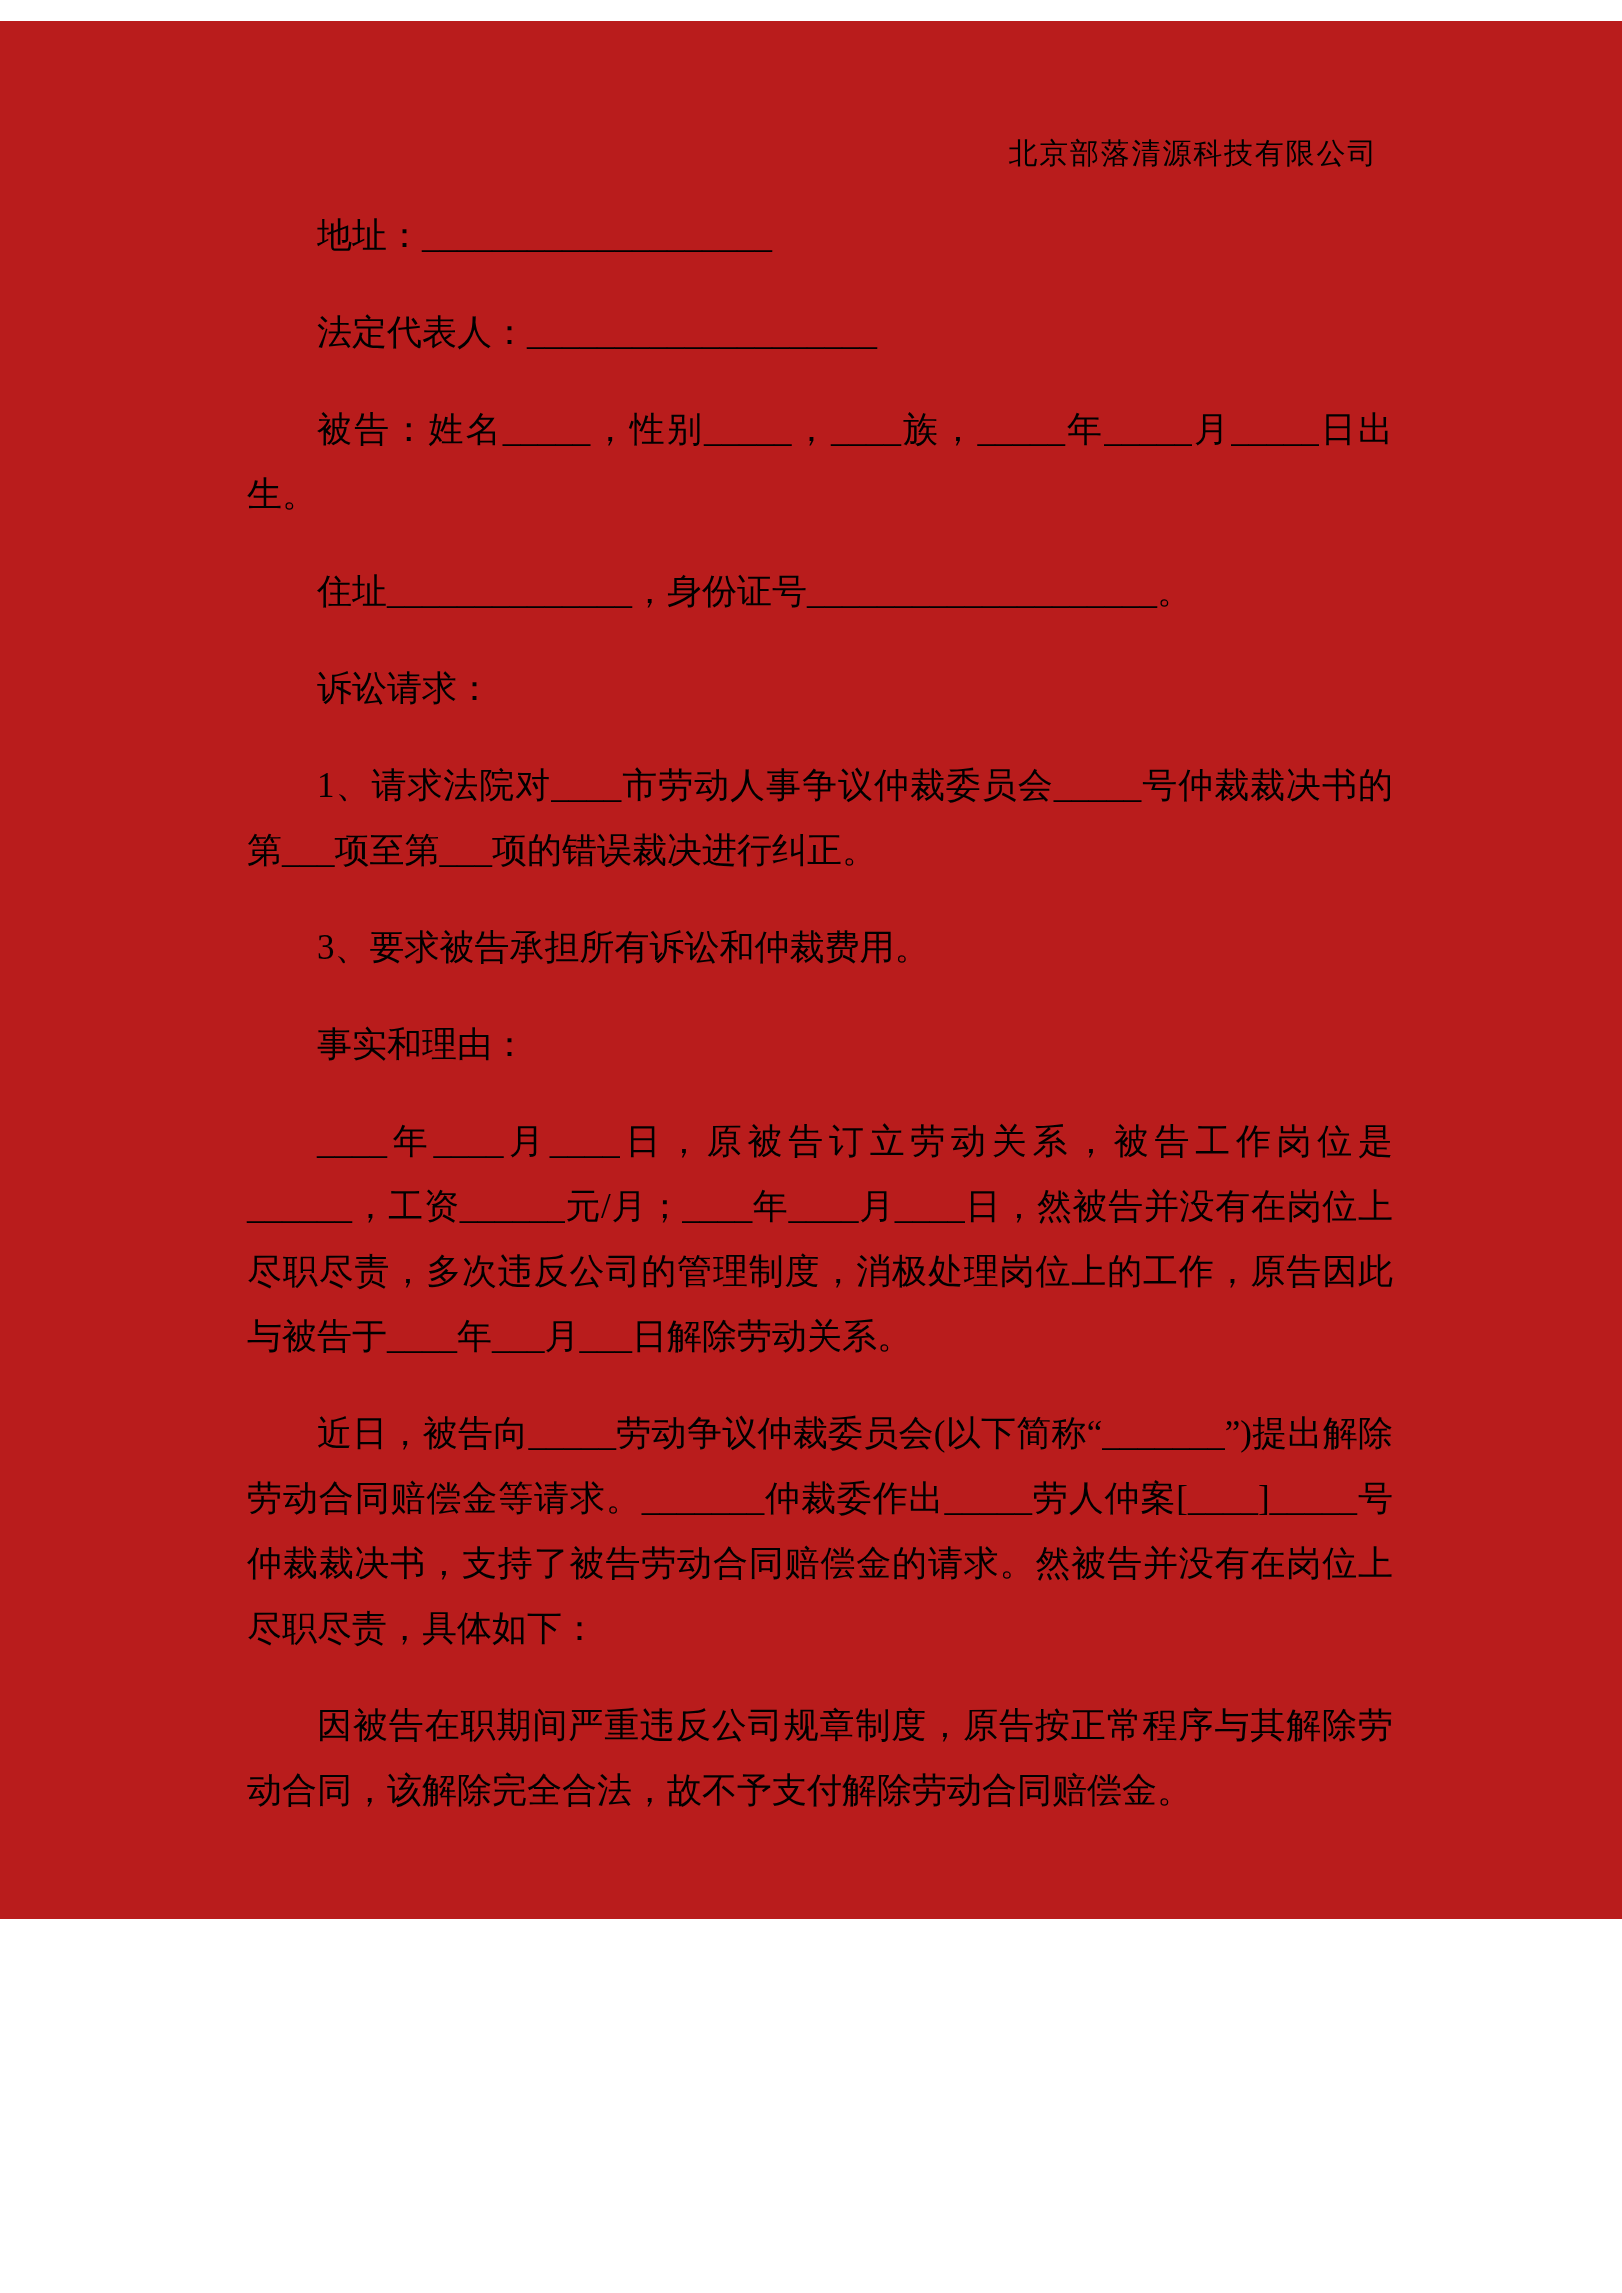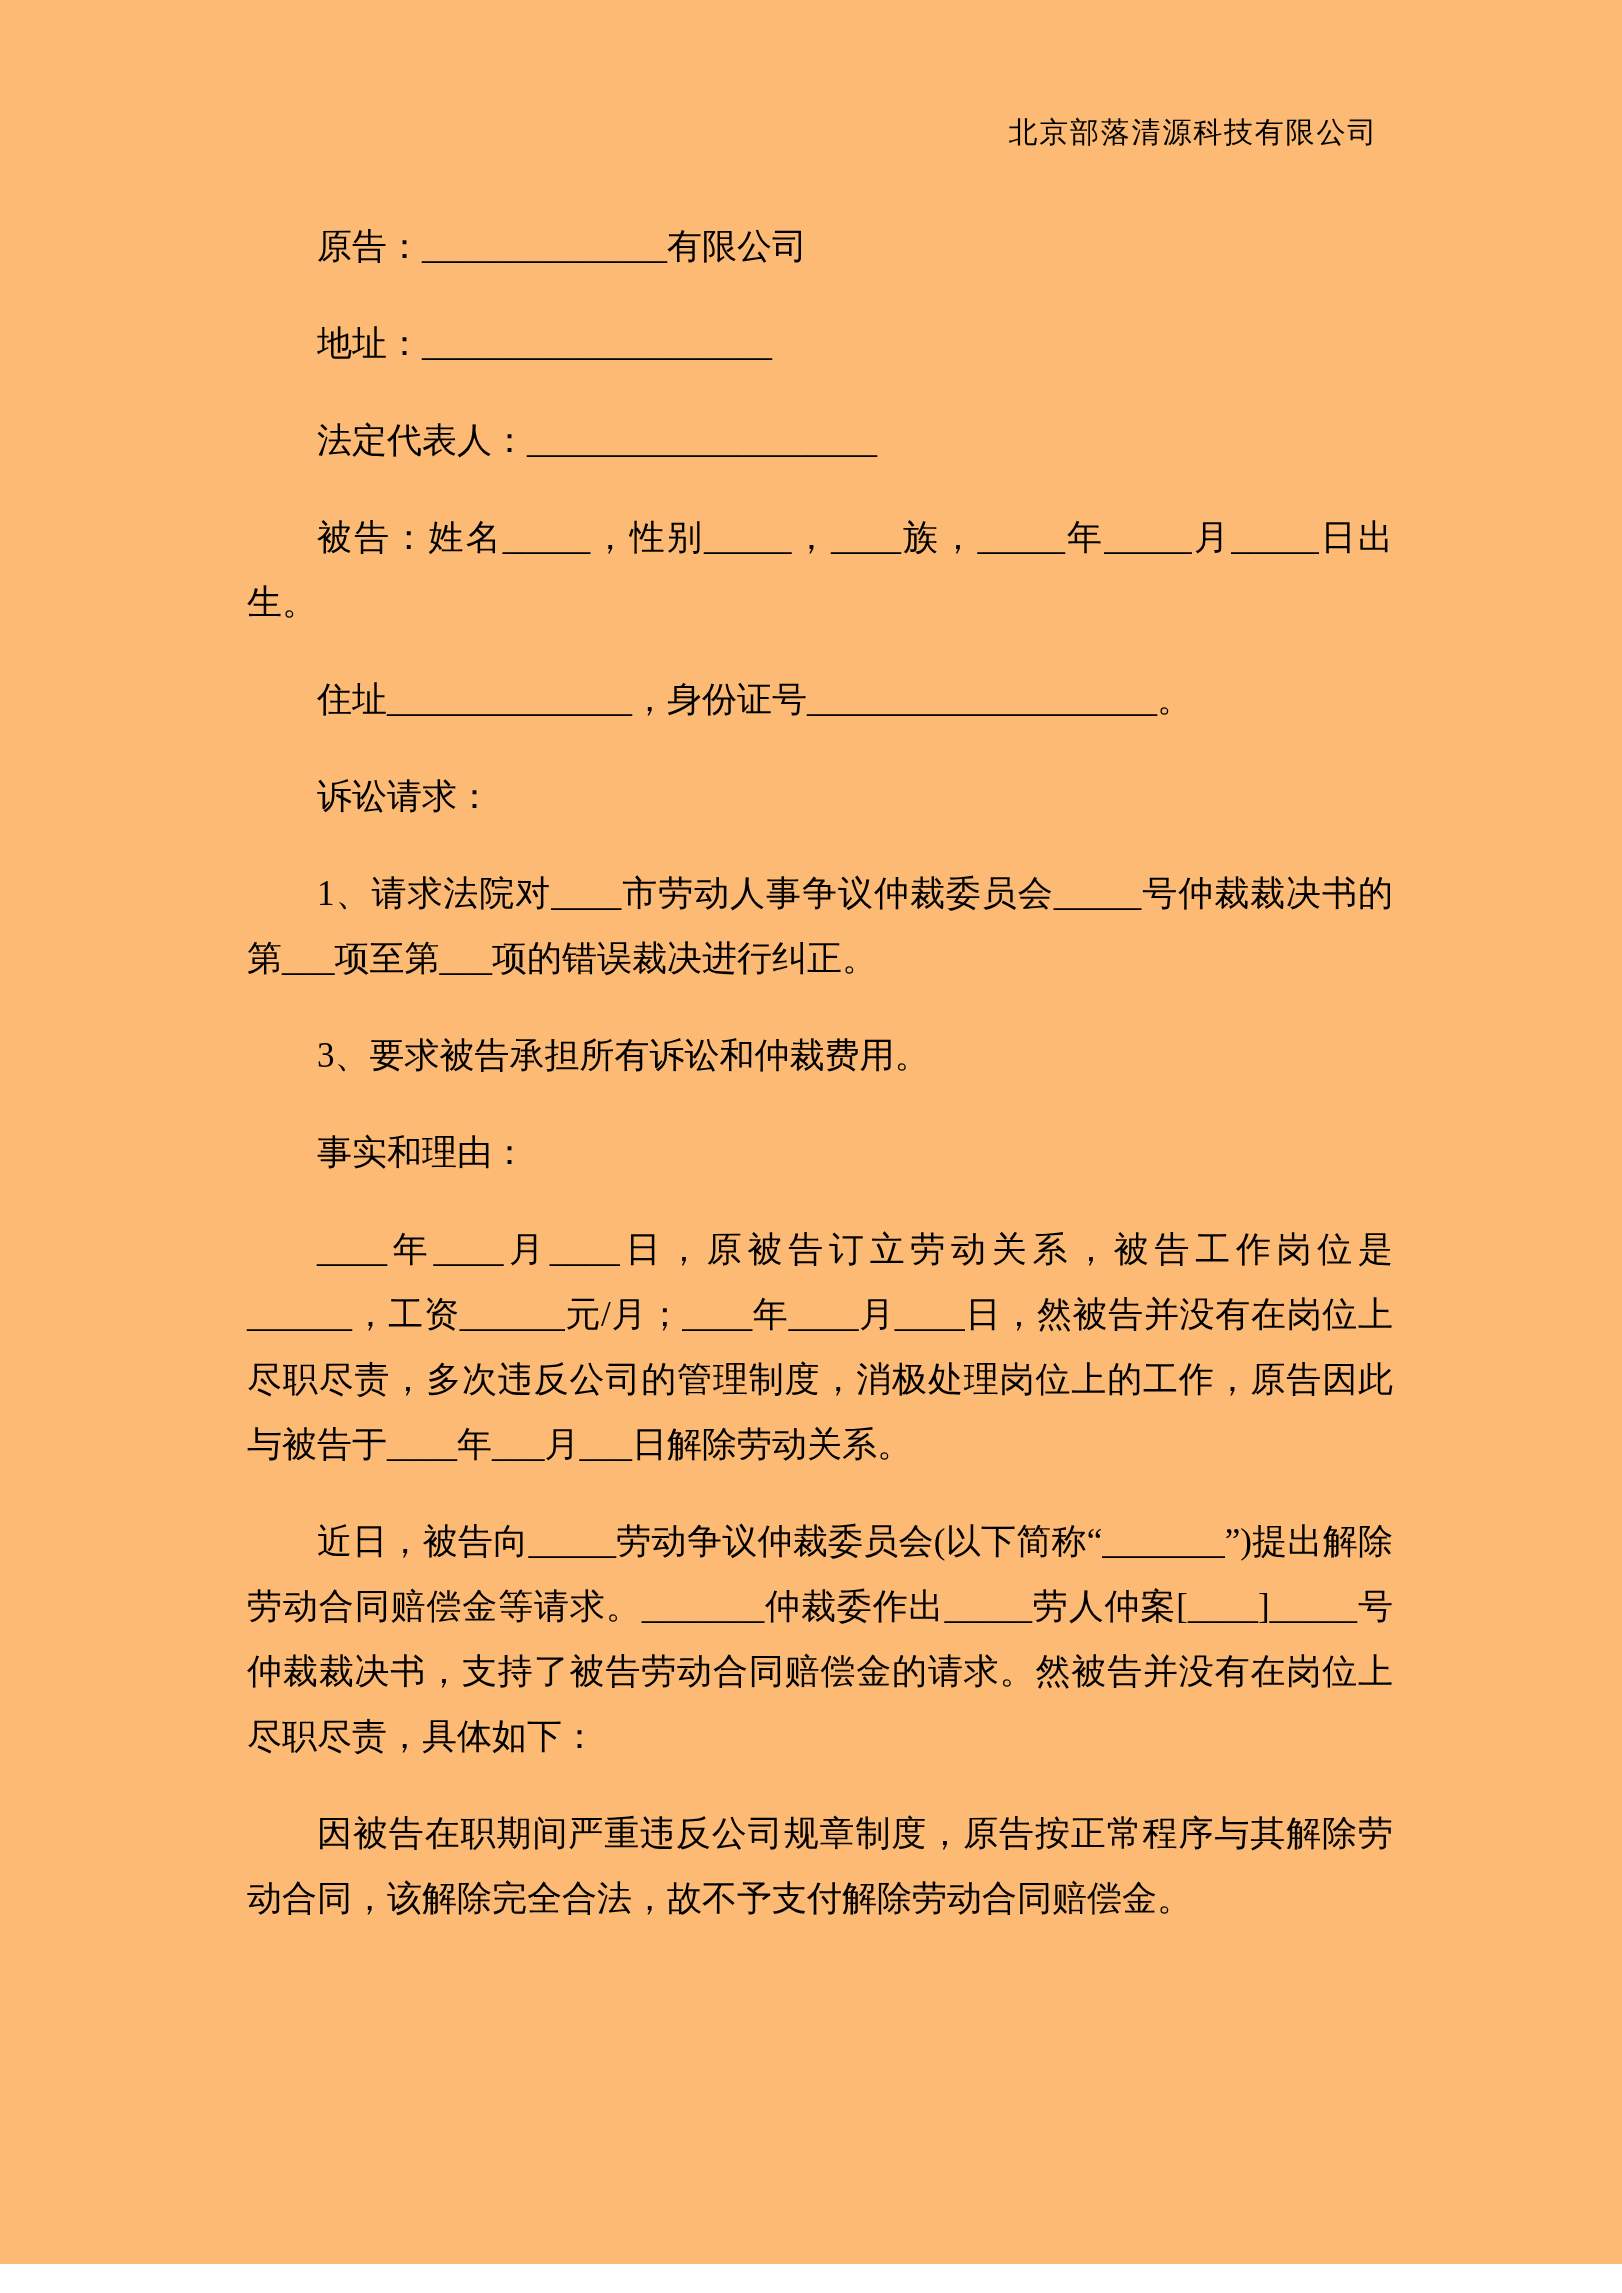--- a/index.html
+++ b/index.html
@@ -3,26 +3,27 @@
 <meta charset="utf-8">
 <style>
   html, body {
     margin: 0;
     padding: 0;
     background: #ffffff;
   }
   .page {
     position: relative;
     width: 1623px;
-    height: 2264px;
-    background: #fdba74;
+    height: 1898px;
+    background: #b91c1c;
     color: #000000;
     font-family: "Liberation Serif", "DejaVu Serif", serif;
     overflow: hidden;
     box-sizing: border-box;
+    margin-top: 21px;
   }
   .doc-header {
     padding-top: 115px;
     padding-right: 245px;
     text-align: right;
     font-family: "Liberation Sans", "DejaVu Sans", sans-serif;
     font-size: 29px;
     line-height: 35px;
     letter-spacing: 1.8px;
   }
@@ -53,21 +54,20 @@
 </head>
 <body>
 
 <div class="page">
 
   <div class="doc-header">北京部落清源科技有限公司</div>
 
 
   <div class="doc-body">
 
-    <p class="first">原告：______________有限公司</p>
 
     <p>地址：____________________</p>
 
     <p>法定代表人：____________________</p>
 
     <p>被告：姓名_____，性别_____，____族，_____年_____月_____日出生。</p>
 
     <p>住址______________，身份证号____________________。</p>
 
     <p>诉讼请求：</p>

